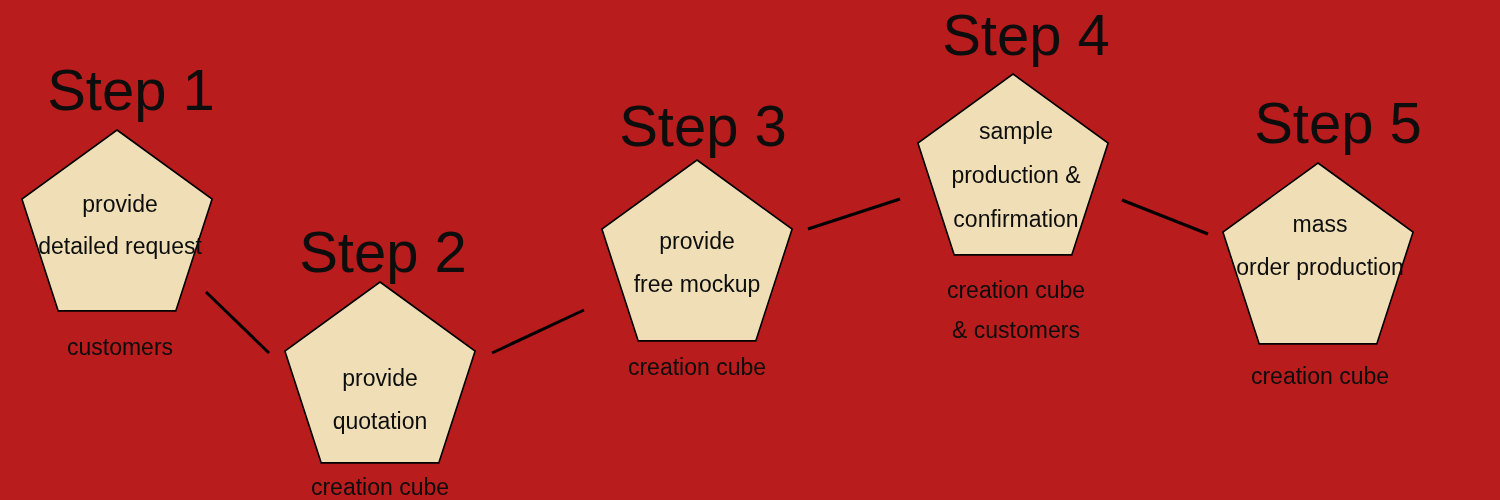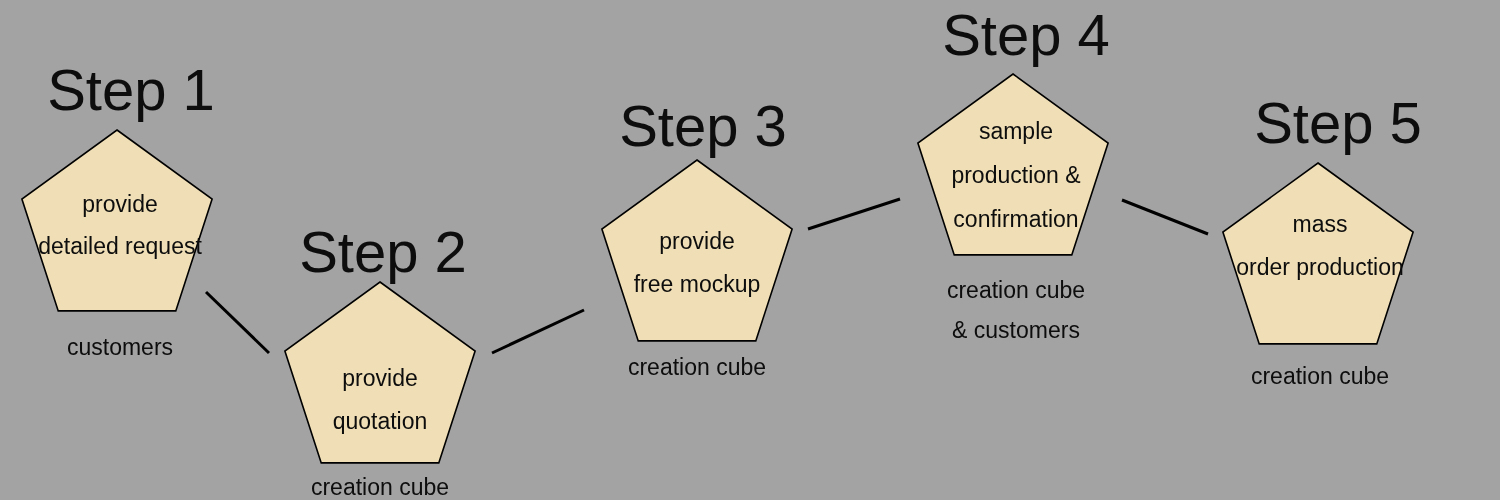--- a/index.html
+++ b/index.html
@@ -7,21 +7,21 @@
     padding: 0;
     background: #ffffff;
   }
   body {
     font-family: "Liberation Sans", sans-serif;
   }
   #diagram-root {
     position: relative;
     width: 1500px;
     height: 500px;
-    background: #a3a3a3;
+    background: #b91c1c;
     overflow: hidden;
   }
   svg#process-svg {
     display: block;
     width: 1500px;
     height: 500px;
   }
   .pentagon-shape {
     stroke: #000000;
     stroke-width: 1.6;

